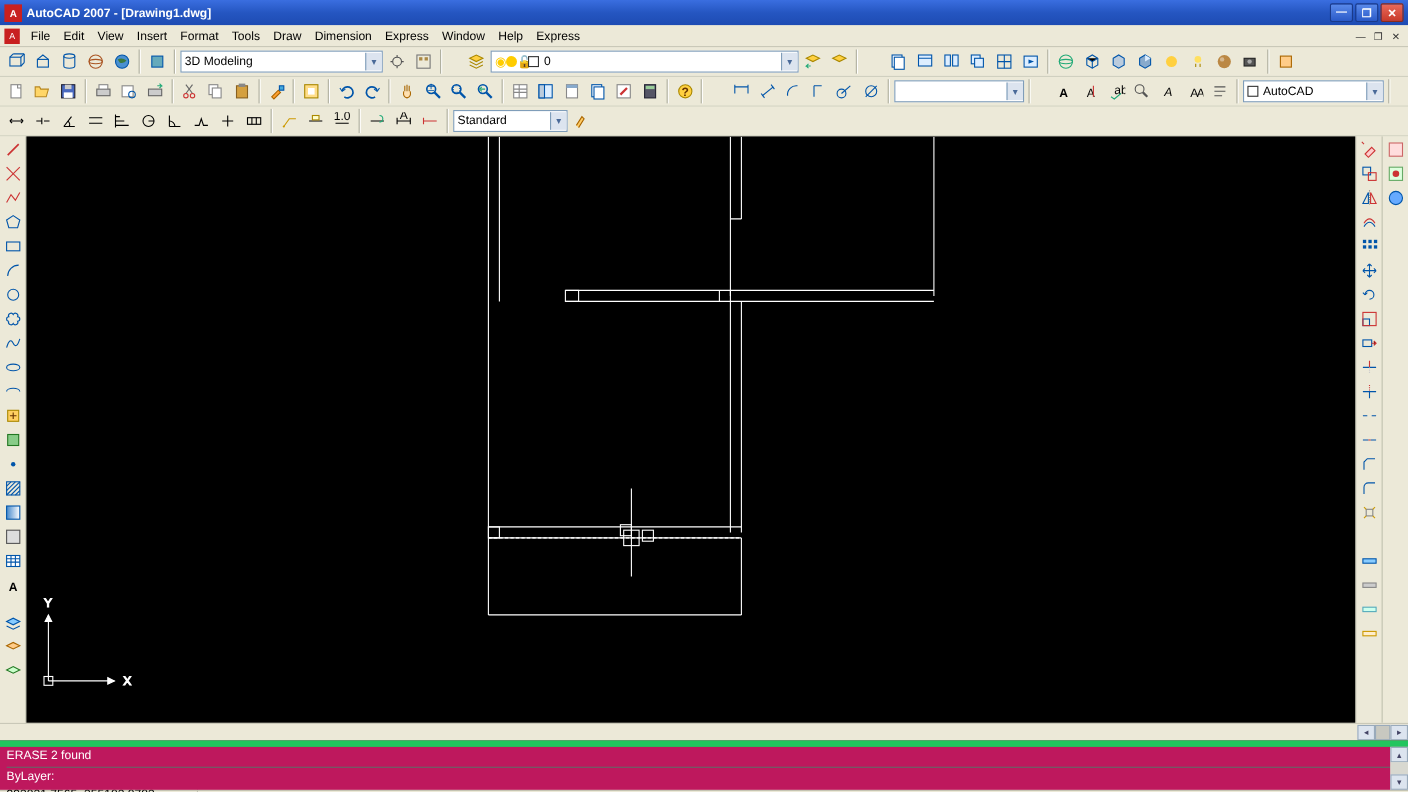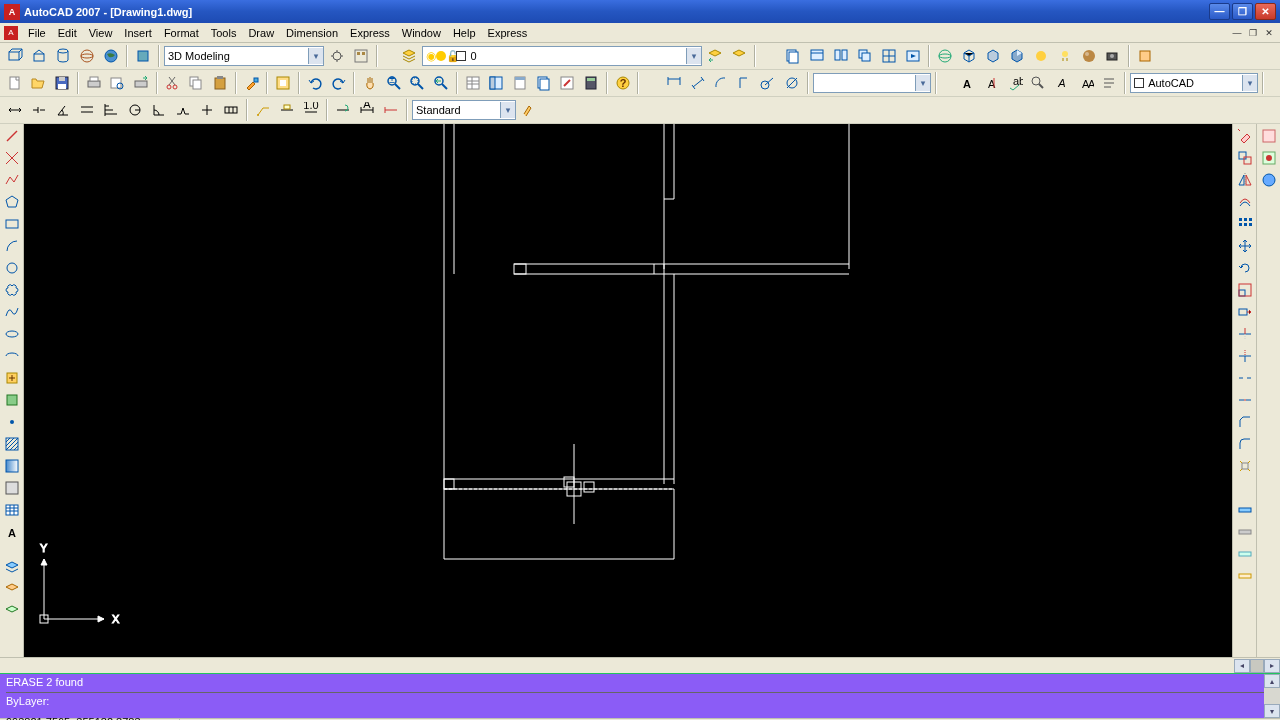--- a/index.html
+++ b/index.html
@@ -27,21 +27,21 @@
 
 .workspace { display:flex; height: calc(720px - 23px - 20px - 27px - 27px - 27px - 45px - 18px); }
 .left-tools, .right-tools, .right-tools2 { width:24px; background:#ece9d8; display:flex;flex-direction:column;align-items:center;padding:2px 0;gap:2px; border-right:1px solid #c0c0b0; }
 .right-tools,.right-tools2{border-right:none;border-left:1px solid #c0c0b0;}
 .vbtn { width:20px;height:20px;display:flex;align-items:center;justify-content:center; }
 .vbtn svg{width:16px;height:16px;}
 
 .canvas { flex:1; background:#000; position:relative; overflow:hidden; }
 .canvas svg { position:absolute; top:0; left:0; }
 
-.cmdarea { height:45px; background:#8b5cf6; color:#fff; font-family: "Courier New", monospace; font-size:12px; padding:2px 6px; border-top:1px solid #22c55e; position:relative; }
+.cmdarea { height:45px; background:#be185d; color:#fff; font-family: "Courier New", monospace; font-size:12px; padding:2px 6px; border-top:6px solid #22c55e; position:relative; }
 .cmdarea .scroll { position:absolute;right:0;top:0;bottom:0;width:16px;background:#ece9d8;display:flex;flex-direction:column; }
 .cmdarea .scroll .sbtn{height:14px;background:#dce4ef;border:1px solid #9ab;display:flex;align-items:center;justify-content:center;font-size:8px;color:#446;}
 .cmdprompt { border-top:1px solid #666; margin-top:4px; padding-top:2px; }
 
 .statusbar { height:18px; background:#ece9d8; display:flex;align-items:center;border-top:1px solid #c0c0b0; font-size:10px; }
 .statusbar .coords{ padding:0 6px; width:180px; border-right:1px solid #c0c0b0; }
 .statusbar .toggle { padding:1px 4px; border:1px solid #b0b0a0; margin:0 1px; background:#ece9d8; }
 .statusbar .toggle.on { border:1px inset #888; background:#d8d5c8; }
 
 .layerswatch{width:10px;height:10px;border:1px solid #333;display:inline-block;}
@@ -122,21 +122,21 @@
         <path d="M4 6 Q8 4 12 7 Q10 10 6 9" fill="#3a7a40"></path>
       </svg>
     </div>
   <div class="sep"></div>
   <div class="tbtn">
       <svg viewBox="0 0 16 16">
         <rect x="3" y="3" width="10" height="10" fill="#6ab" stroke="#05a"></rect>
       </svg>
     </div>
   <div class="sep"></div>
-  <div class="combo" style="width:160px">
+  <div class="combo" style="width:184px">
     <span>3D Modeling</span>
     <div class="arrow"></div>
   </div>
   <div class="tbtn">
       <svg viewBox="0 0 16 16">
         <circle cx="8" cy="8" r="4" fill="none" stroke="#555"></circle>
         <path d="M8 2 L8 4 M8 12 L8 14 M2 8 L4 8 M12 8 L14 8" stroke="#555"></path>
       </svg>
     </div>
   <div class="tbtn">

